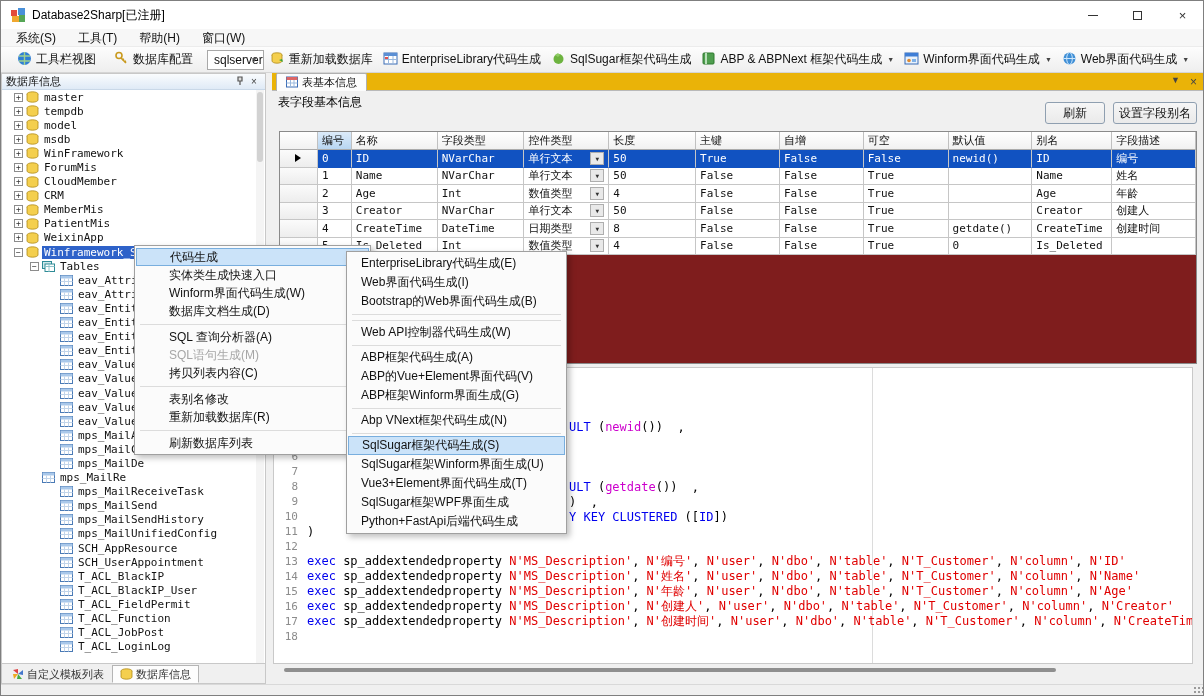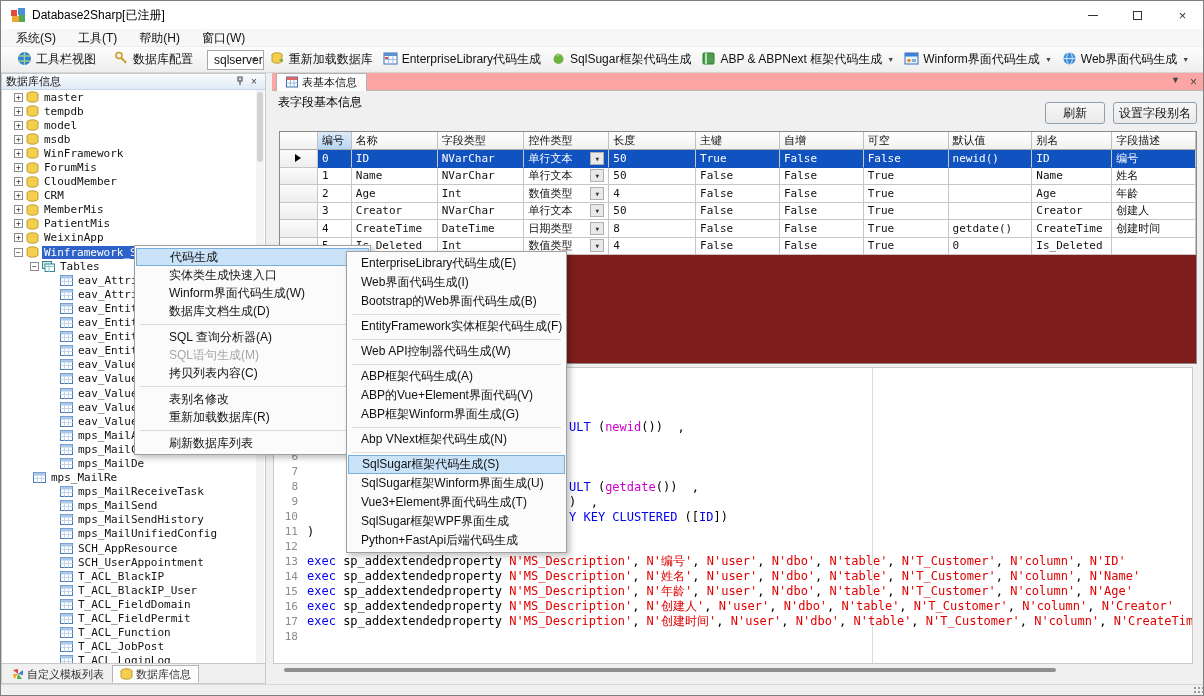--- a/index.html
+++ b/index.html
@@ -48,21 +48,21 @@
   .tree-row{ height:14.1px; display:flex; align-items:center; gap:3px; white-space:nowrap; }
   .expander{ width:9px; height:9px; border:1px solid #8c8c8c; background:#fff; font-size:8px; line-height:7px; text-align:center; color:#333; flex:0 0 auto; font-family:"DejaVu Sans Mono",monospace;}
   .tree-label{ padding:0 2px; }
   .tree-label.sel{ background:#2e62c9; color:#fff; }
   .lp-tabs{ position:absolute; left:0; bottom:0; width:100%; height:20px; background:#f0f0f0; border-top:1px solid #c8c8c8; display:flex; align-items:flex-end; padding-left:2px; font-size:11px; }
   .lp-tab{ display:flex; align-items:center; gap:3px; height:18px; padding:0 7px; color:#333; border:1px solid transparent; }
   .lp-tab.active{ background:#fdfdfd; border:1px solid #b5b5b5; border-bottom:1px solid #fdfdfd; }
 
   
   .docpanel{ left:271px; top:72px; width:933px; height:611px; background:#f0f0f0; }
-  .doc-tabstrip{ position:absolute; left:0; top:0; width:100%; height:18px; border-bottom:1px solid #b9b9b9; background:#fca5a5; }
+  .doc-tabstrip{ position:absolute; left:0; top:0; width:100%; height:18px; border-bottom:1px solid #b9b9b9; background:#eab308; }
   .doc-tab{ position:absolute; left:4px; top:0; height:18px; display:flex; align-items:center; gap:4px; padding:0 9px;
             background:#fcfcfc; border:1px solid #b0b0b0; border-bottom:none; border-radius:2px 2px 0 0; font-size:11px; }
   .doc-wctl{ position:absolute; right:8px; top:2px; display:flex; gap:10px; color:#444; }
   .doc-wctl .b{ font-size:9px; }
   .section-label{ position:absolute; left:6px; top:21px; font-size:12px; color:#000; }
   .btn{ position:absolute; height:22px; background:linear-gradient(#f6f6f6,#eaeaea); border:1px solid #8f9fb0; border-radius:3px; font-size:12px; display:flex; align-items:center; justify-content:center; }
 
   
   .grid{ position:absolute; left:7px; top:58px; width:918px; height:233px; background:#7f1d1d; border:1px solid #8a8a8a; overflow:hidden; }
   .g-row{ display:flex; height:17.5px; background:#fff; }
@@ -492,21 +492,21 @@
         <div class="tree-row" style="padding-left: 58px;">
           <span style="display: inline-flex;">
             <svg width="13" height="11">
               <rect x="0.5" y="0.5" width="12" height="10" fill="#fff" stroke="#4a7ab5"></rect>
               <rect x="0.5" y="0.5" width="12" height="3" fill="#a9c8ea"></rect>
               <path d="M0.5 6.5h12M4.5 3.5v7M8.5 3.5v7" stroke="#c2d5ea"></path>
             </svg>
           </span>
           <span class="tree-label">mps_MailDe</span>
         </div>
-        <div class="tree-row" style="padding-left: 31px;">
+        <div class="tree-row" style="padding-left: 40px;">
           <span style="display: inline-flex;">
             <svg width="13" height="11">
               <rect x="0.5" y="0.5" width="12" height="10" fill="#fff" stroke="#4a7ab5"></rect>
               <rect x="0.5" y="0.5" width="12" height="3" fill="#a9c8ea"></rect>
               <path d="M0.5 6.5h12M4.5 3.5v7M8.5 3.5v7" stroke="#c2d5ea"></path>
             </svg>
           </span>
           <span class="tree-label">mps_MailRe</span>
         </div>
         <div class="tree-row" style="padding-left: 58px;">
@@ -581,30 +581,20 @@
         </div>
         <div class="tree-row" style="padding-left: 58px;">
           <span style="display: inline-flex;">
             <svg width="13" height="11">
               <rect x="0.5" y="0.5" width="12" height="10" fill="#fff" stroke="#4a7ab5"></rect>
               <rect x="0.5" y="0.5" width="12" height="3" fill="#a9c8ea"></rect>
               <path d="M0.5 6.5h12M4.5 3.5v7M8.5 3.5v7" stroke="#c2d5ea"></path>
             </svg>
           </span>
           <span class="tree-label">T_ACL_BlackIP_User</span>
-        </div>
-        <div class="tree-row" style="padding-left: 58px;">
-          <span style="display: inline-flex;">
-            <svg width="13" height="11">
-              <rect x="0.5" y="0.5" width="12" height="10" fill="#fff" stroke="#4a7ab5"></rect>
-              <rect x="0.5" y="0.5" width="12" height="3" fill="#a9c8ea"></rect>
-              <path d="M0.5 6.5h12M4.5 3.5v7M8.5 3.5v7" stroke="#c2d5ea"></path>
-            </svg>
-          </span>
-          <span class="tree-label">T_ACL_FieldDomain</span>
         </div>
         <div class="tree-row" style="padding-left: 58px;">
           <span style="display: inline-flex;">
             <svg width="13" height="11">
               <rect x="0.5" y="0.5" width="12" height="10" fill="#fff" stroke="#4a7ab5"></rect>
               <rect x="0.5" y="0.5" width="12" height="3" fill="#a9c8ea"></rect>
               <path d="M0.5 6.5h12M4.5 3.5v7M8.5 3.5v7" stroke="#c2d5ea"></path>
             </svg>
           </span>
           <span class="tree-label">T_ACL_FieldPermit</span>
@@ -971,21 +961,20 @@
       <div class="menu-item"><span>重新加载数据库(R)</span></div>
       <div class="menu-sep"></div>
       <div class="menu-item"><span>刷新数据库列表</span></div>
     </div>
 
   <div class="menu menu2" id="submenu" style="left:345px; top:250px; width:221px; z-index:60;">
       <div class="menu-item"><span>EnterpriseLibrary代码生成(E)</span></div>
       <div class="menu-item"><span>Web界面代码生成(I)</span></div>
       <div class="menu-item"><span>Bootstrap的Web界面代码生成(B)</span></div>
       <div class="menu-sep"></div>
-      <div class="menu-item"><span>EntityFramework实体框架代码生成(F)</span></div>
       <div class="menu-sep"></div>
       <div class="menu-item"><span>Web API控制器代码生成(W)</span></div>
       <div class="menu-sep"></div>
       <div class="menu-item"><span>ABP框架代码生成(A)</span></div>
       <div class="menu-item"><span>ABP的Vue+Element界面代码(V)</span></div>
       <div class="menu-item"><span>ABP框架Winform界面生成(G)</span></div>
       <div class="menu-sep"></div>
       <div class="menu-item"><span>Abp VNext框架代码生成(N)</span></div>
       <div class="menu-sep"></div>
       <div class="menu-item hl"><span>SqlSugar框架代码生成(S)</span></div>

